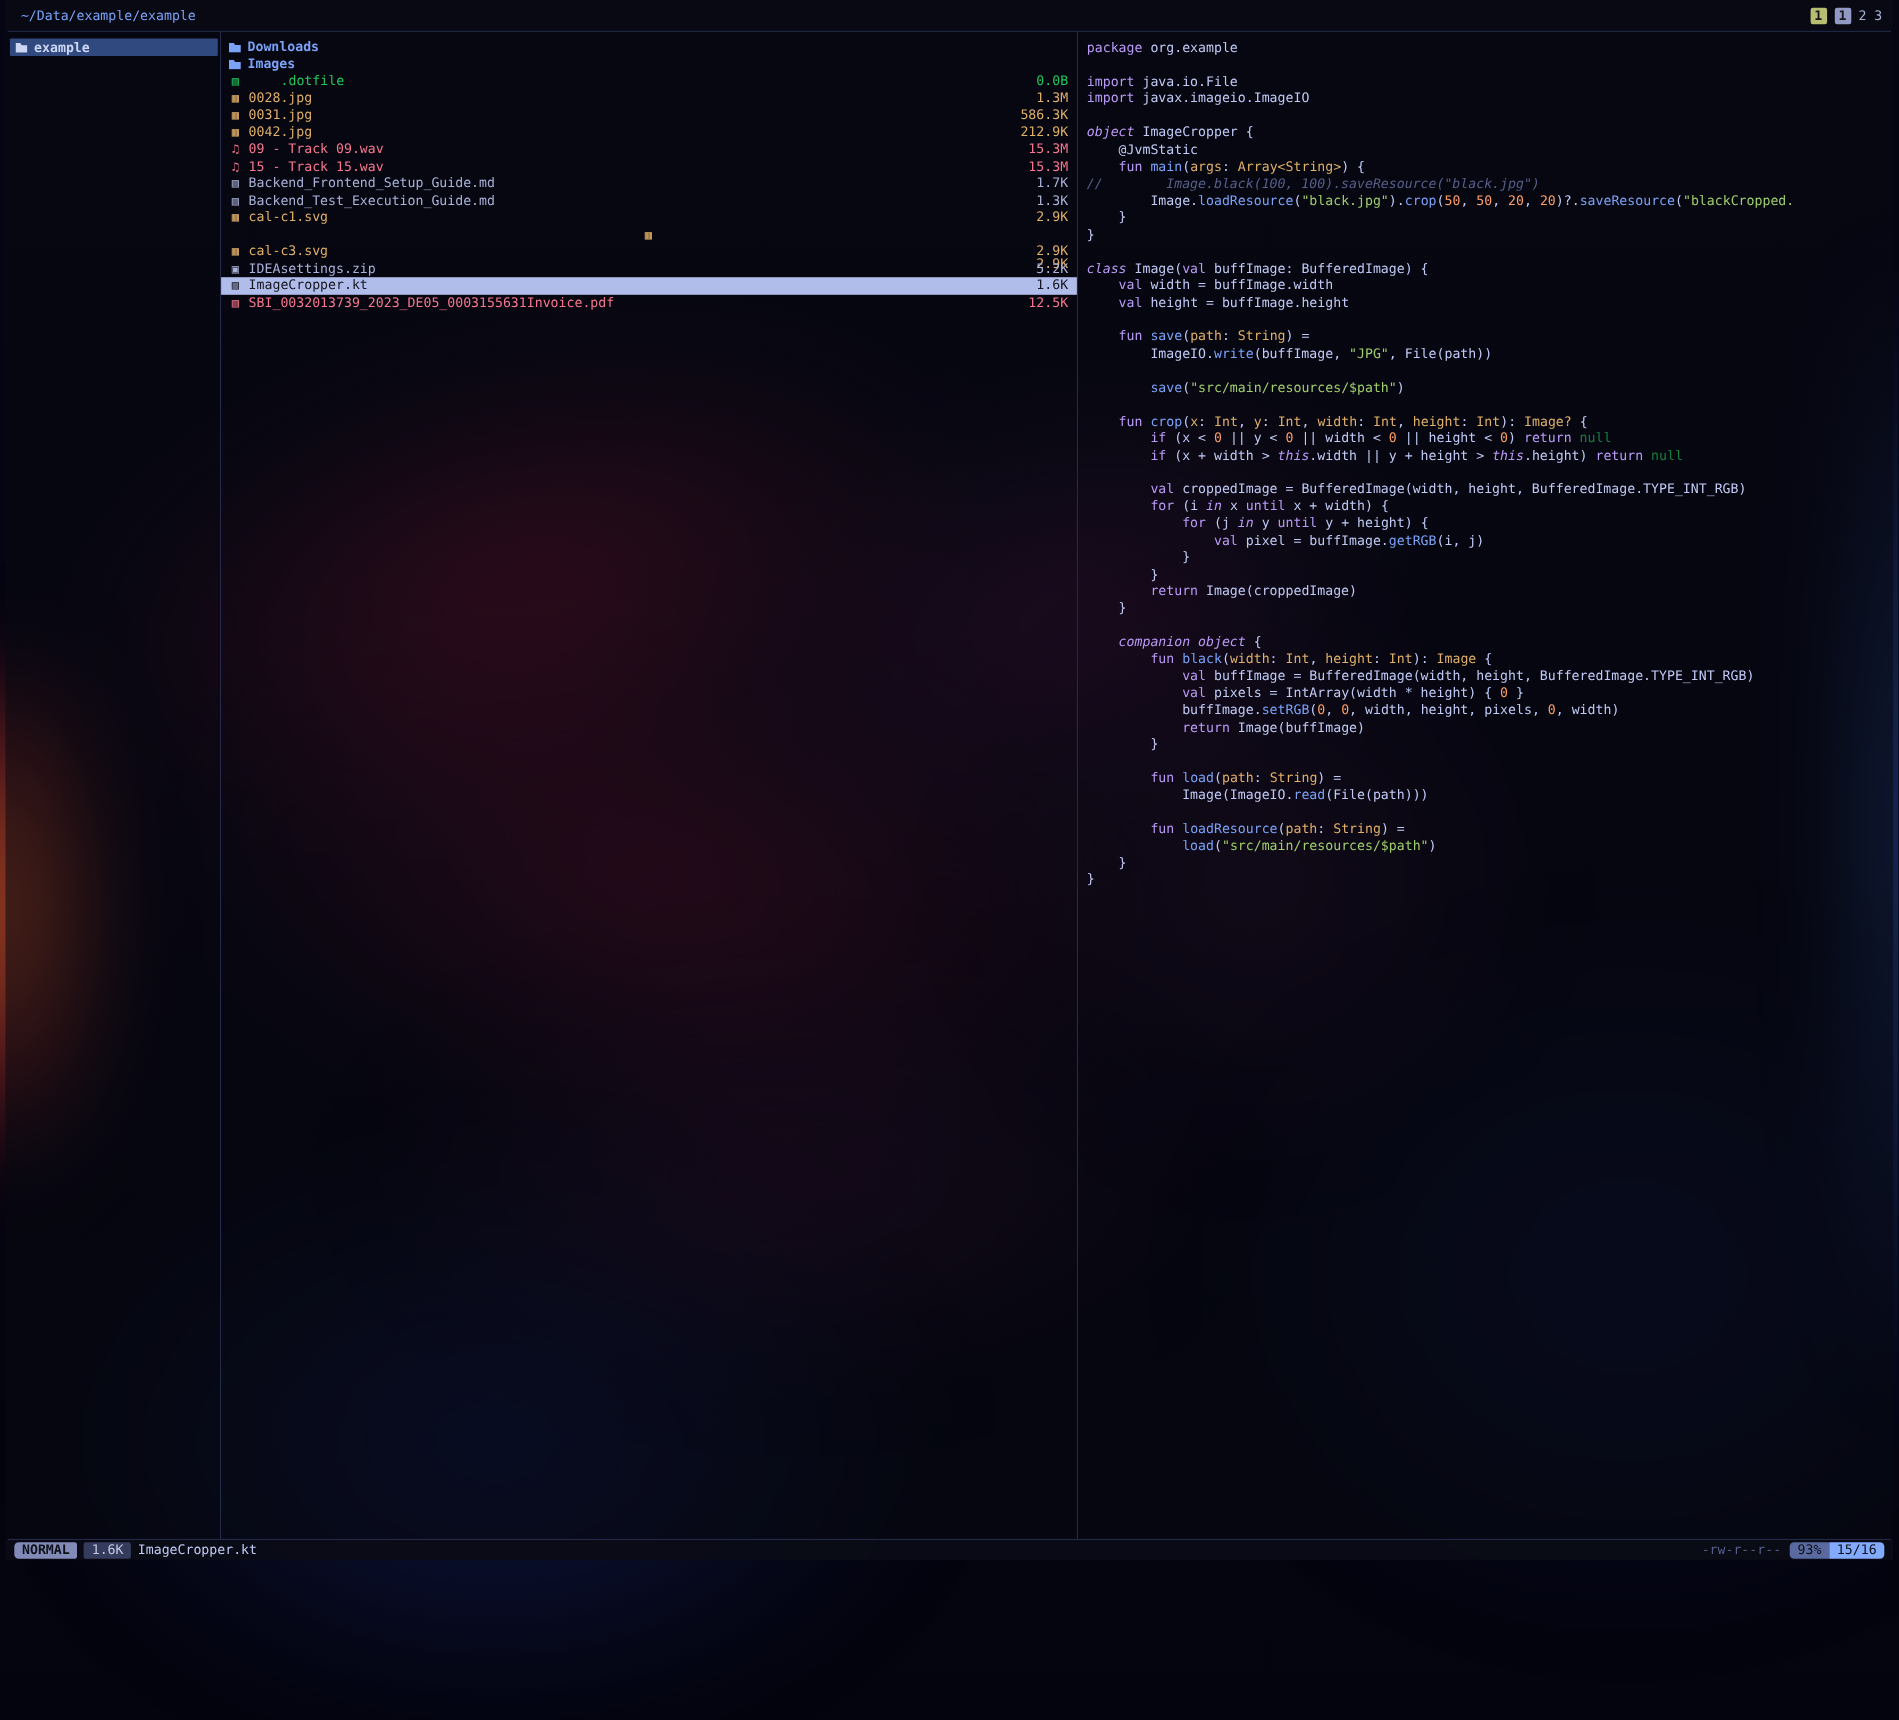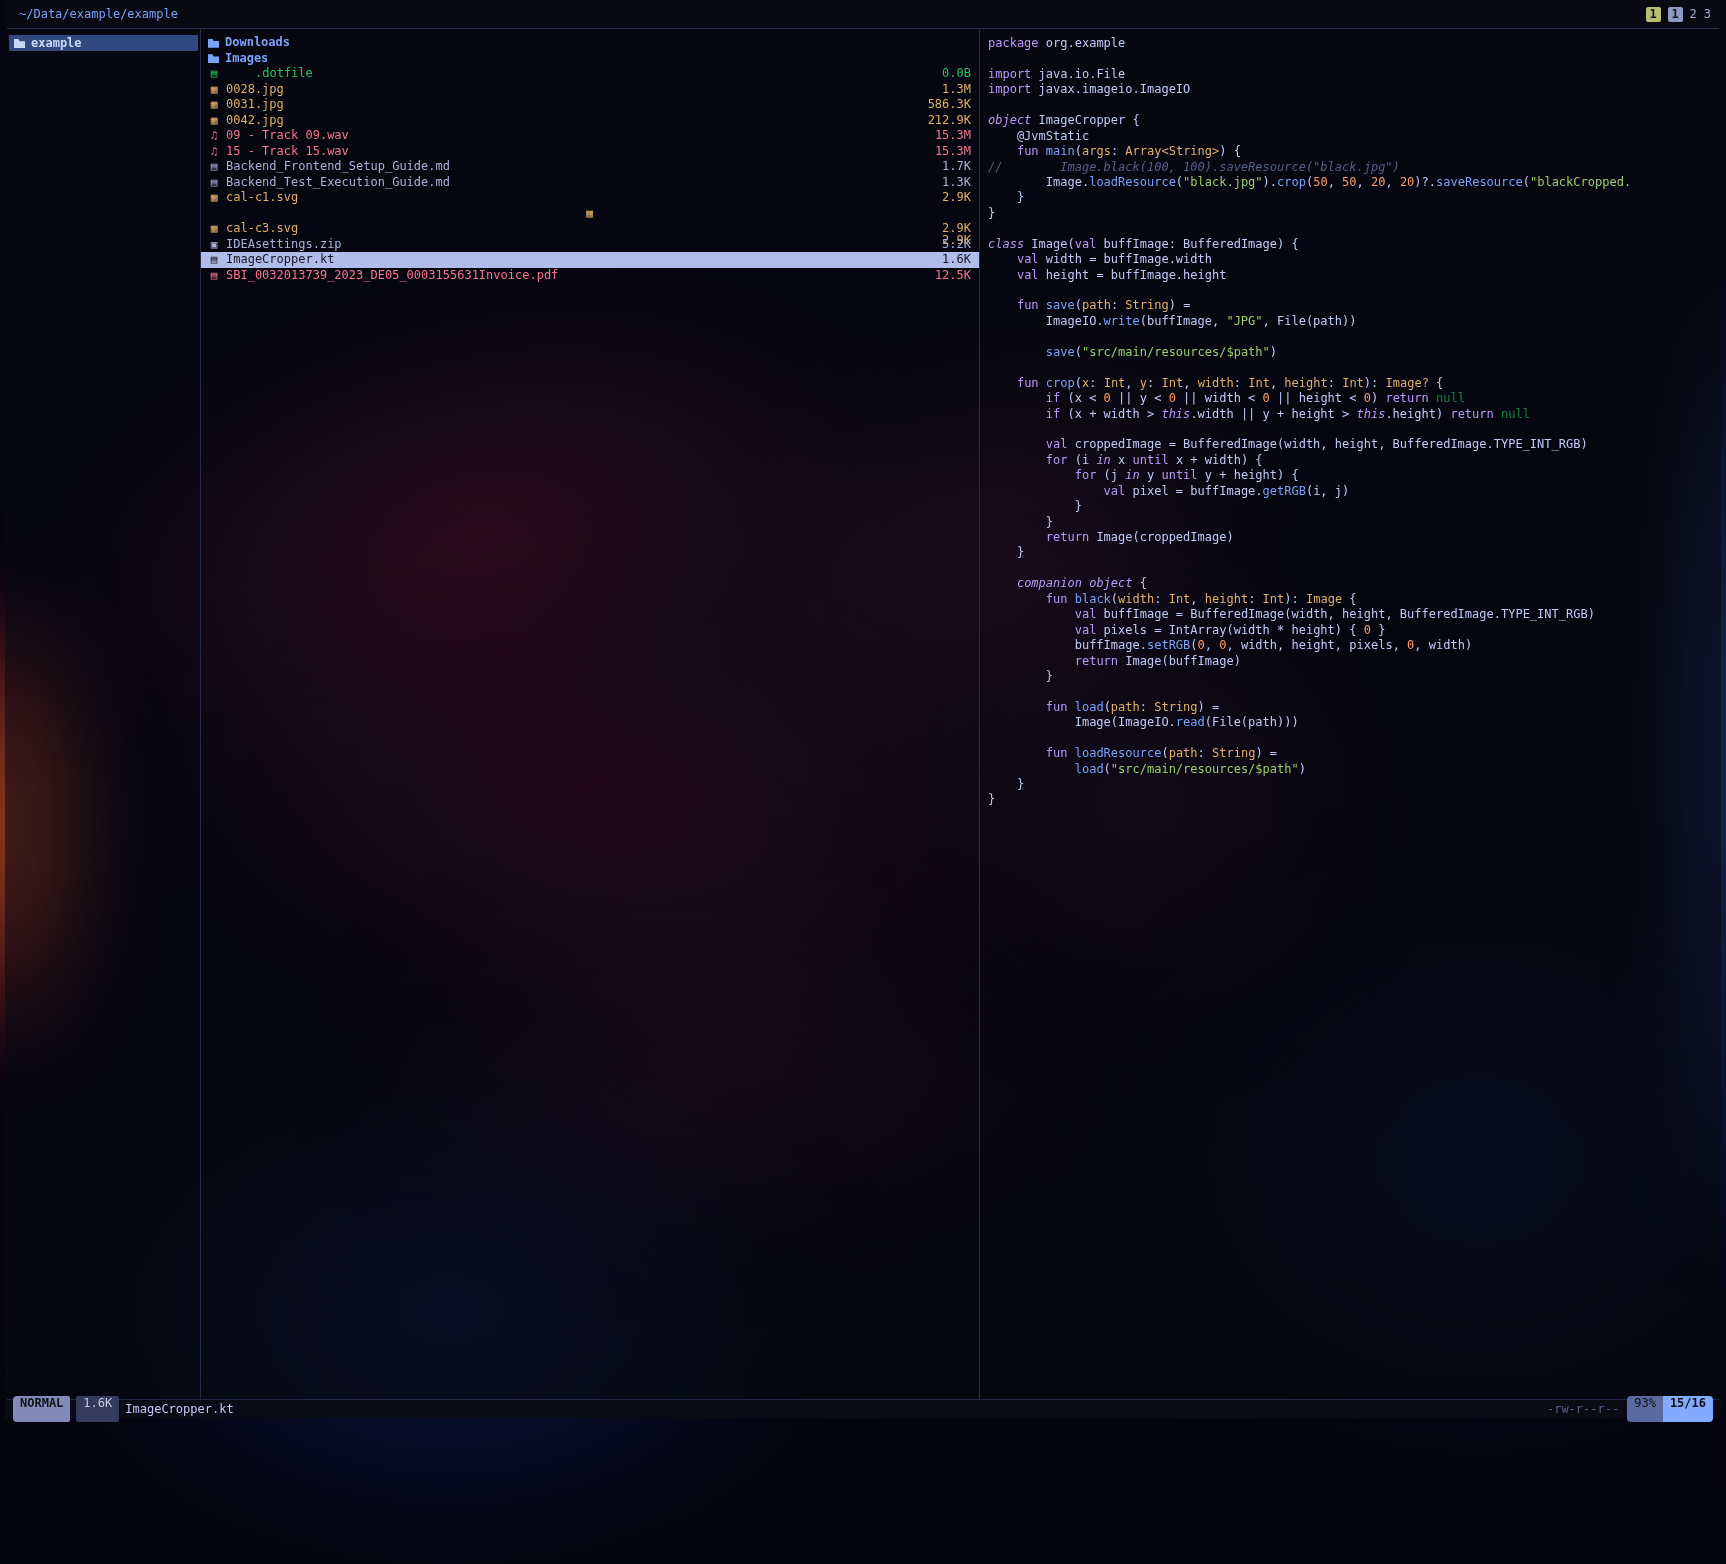--- a/index.html
+++ b/index.html
@@ -64,27 +64,27 @@
   .tk-p{color:#e0af68;}
   .tk-s{color:#9ece6a;}
   .tk-n{color:#ff9e64;}
   .tk-c{color:#565f89;font-style:italic;}
   .tk-w{color:#c0caf5;}
   .tk-u{color:#15803d;font-weight:normal;}
   
   #statusbar{height:18px;flex:0 0 18px;display:flex;align-items:center;background:rgba(10,12,22,.85);padding:0 8px;gap:8px;}
   .sb-left{display:flex;align-items:center;gap:6px;}
   .sb-right{margin-left:auto;display:flex;align-items:center;gap:8px;}
-  .badge{display:inline-block;height:26px;line-height:15px;padding:0 7px;border-radius:2px;}
+  .badge{display:inline-block;height:15px;line-height:15px;padding:0 7px;border-radius:2px;}
   .badge.mode{background:#828bb8;color:#0f1118;font-weight:bold;border-radius:4px 2px 2px 4px;}
   .badge.fsz{background:#343b5c;color:#c3c8e3;}
   .sb-file{color:#c0caf5;}
   .perms{color:#565f89;}
   .badge.pct{background:#5a6aa0;color:#0e1016;border-radius:4px 0 0 4px;}
-  .badge.pos{background:#82aaff;color:#0e1016;font-weight:bold;border-radius:0 4px 4px 0;margin-left:-8px;}
+  .badge.pos{background:#82aaff;color:#0e1016;font-weight:normal;border-radius:0 4px 4px 0;margin-left:-8px;}
 </style>
 </head>
 <body>
 
 <div id="wallpaper">
   <div class="blob b1"></div>
   <div class="blob b2"></div>
   <div class="blob b3"></div>
   <div class="blob b4"></div>
   <div class="blob b5"></div>

